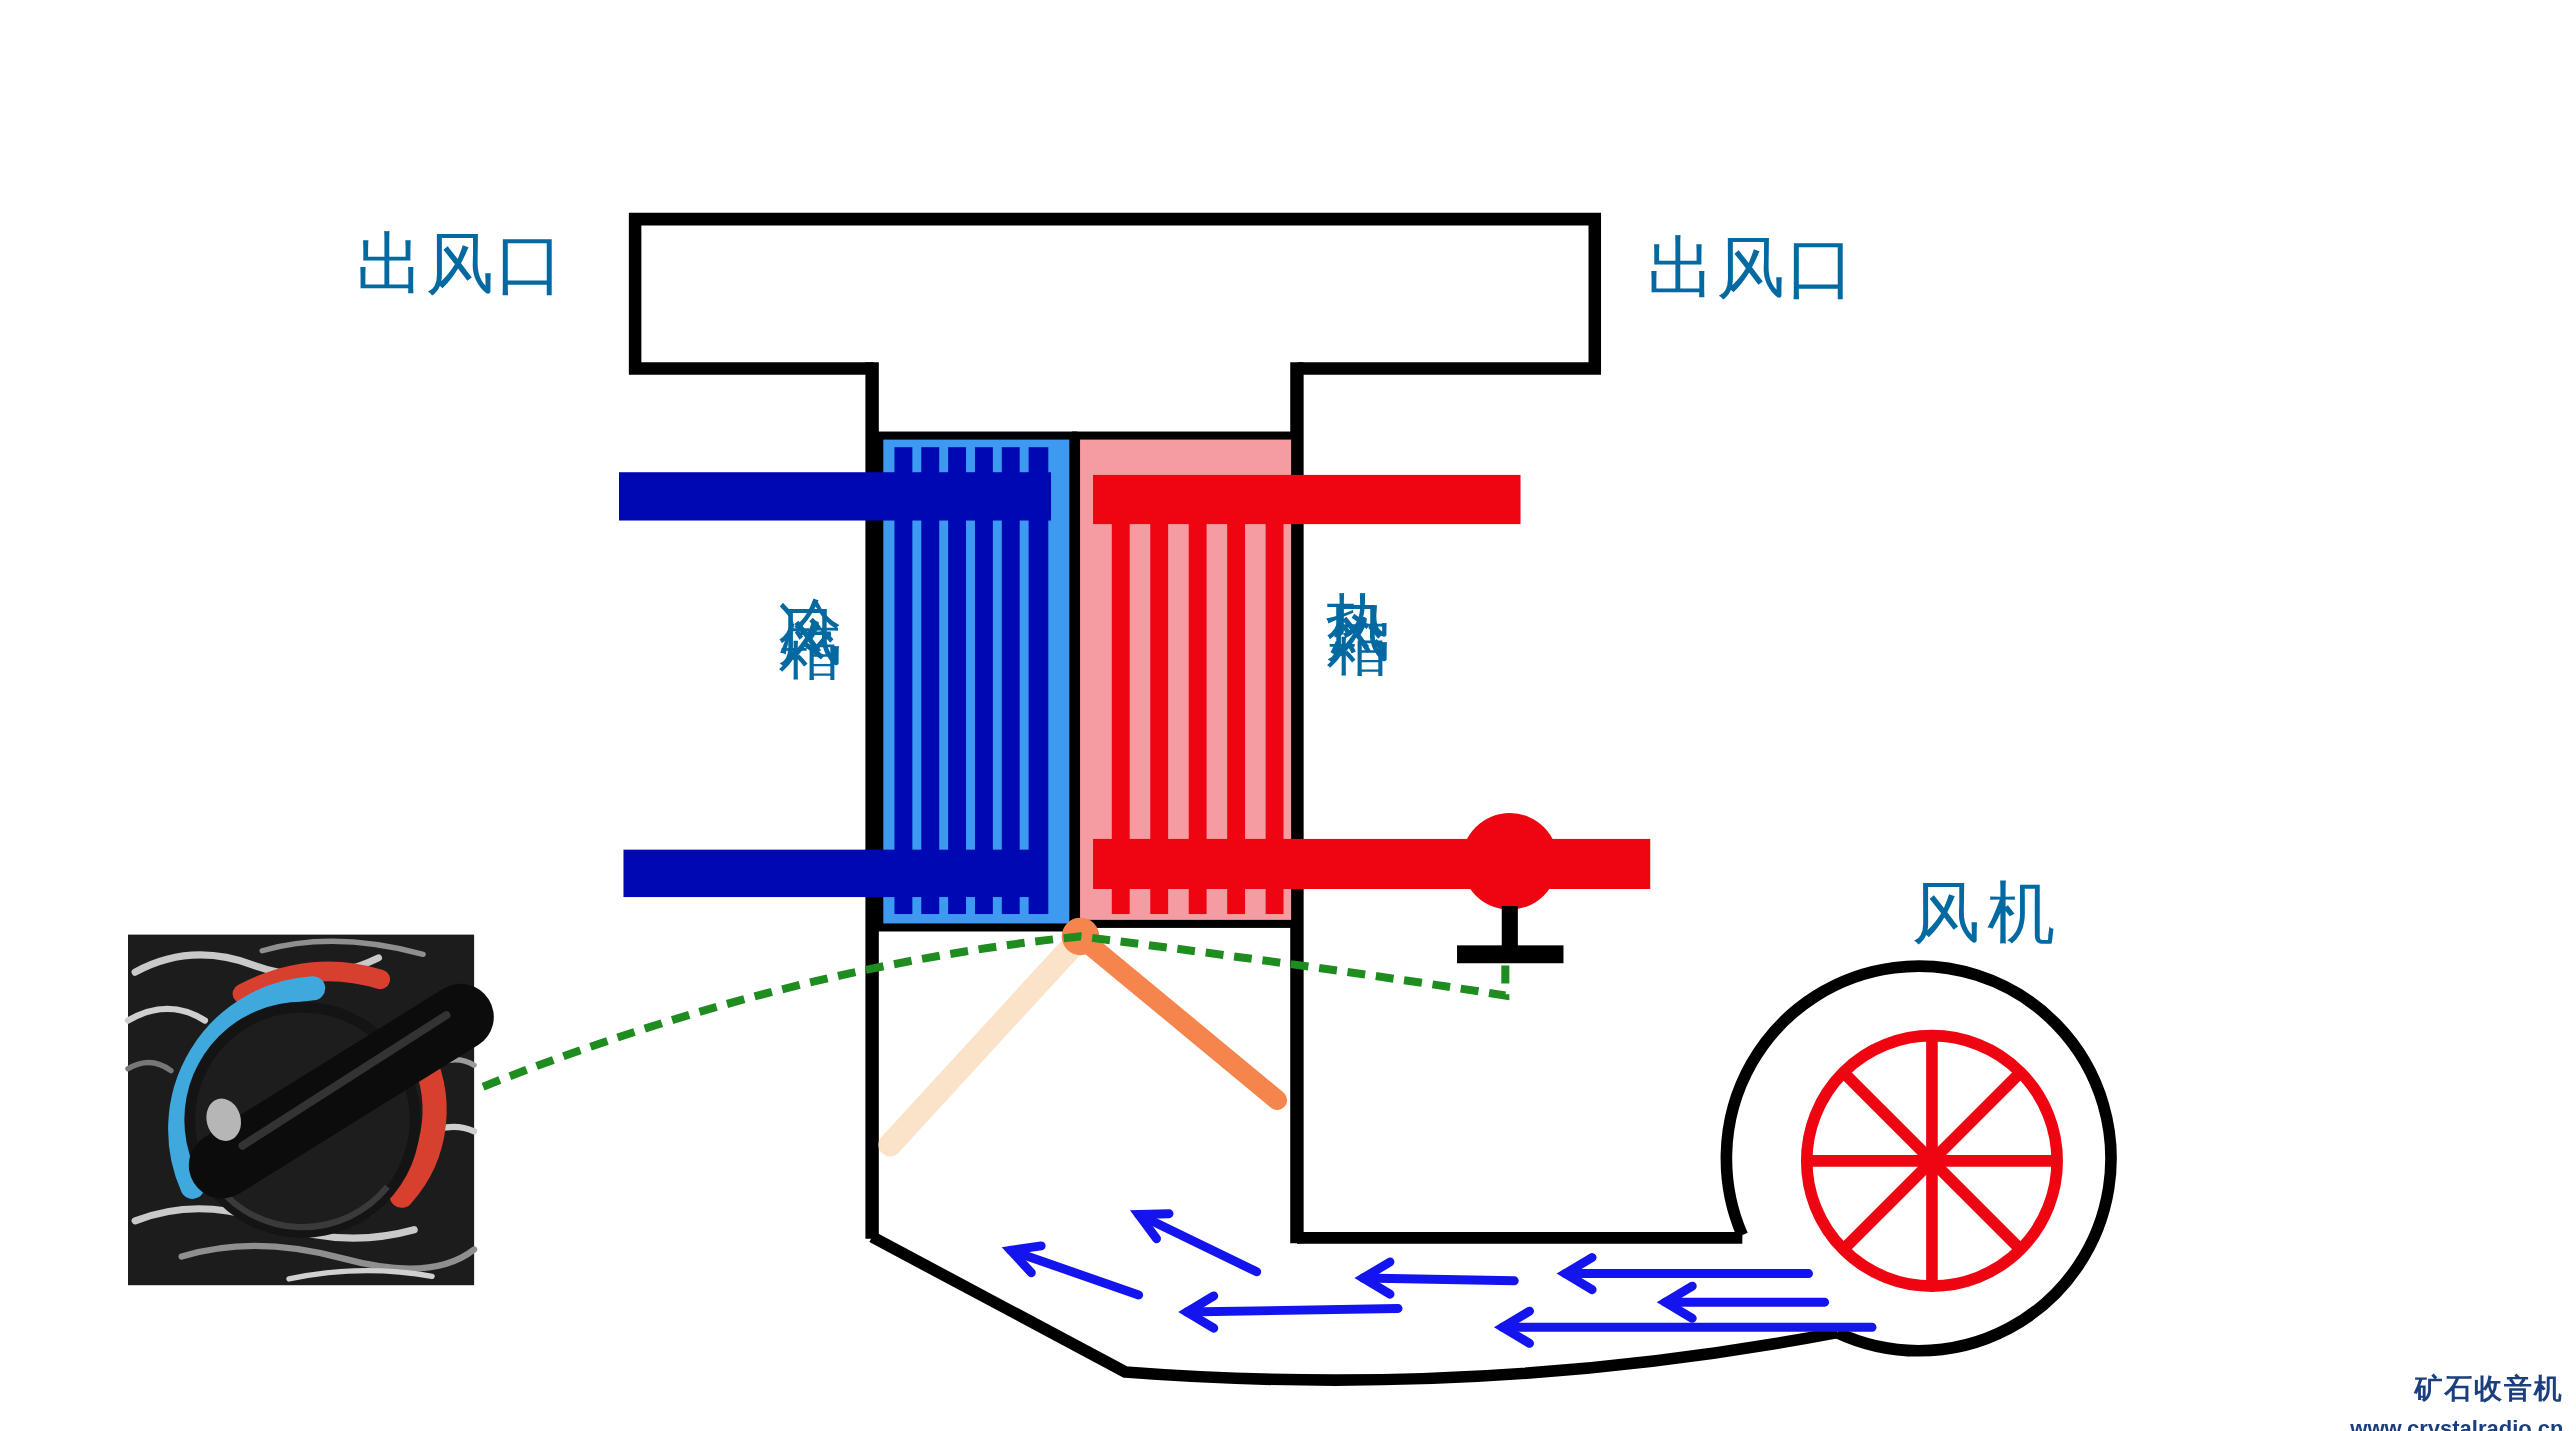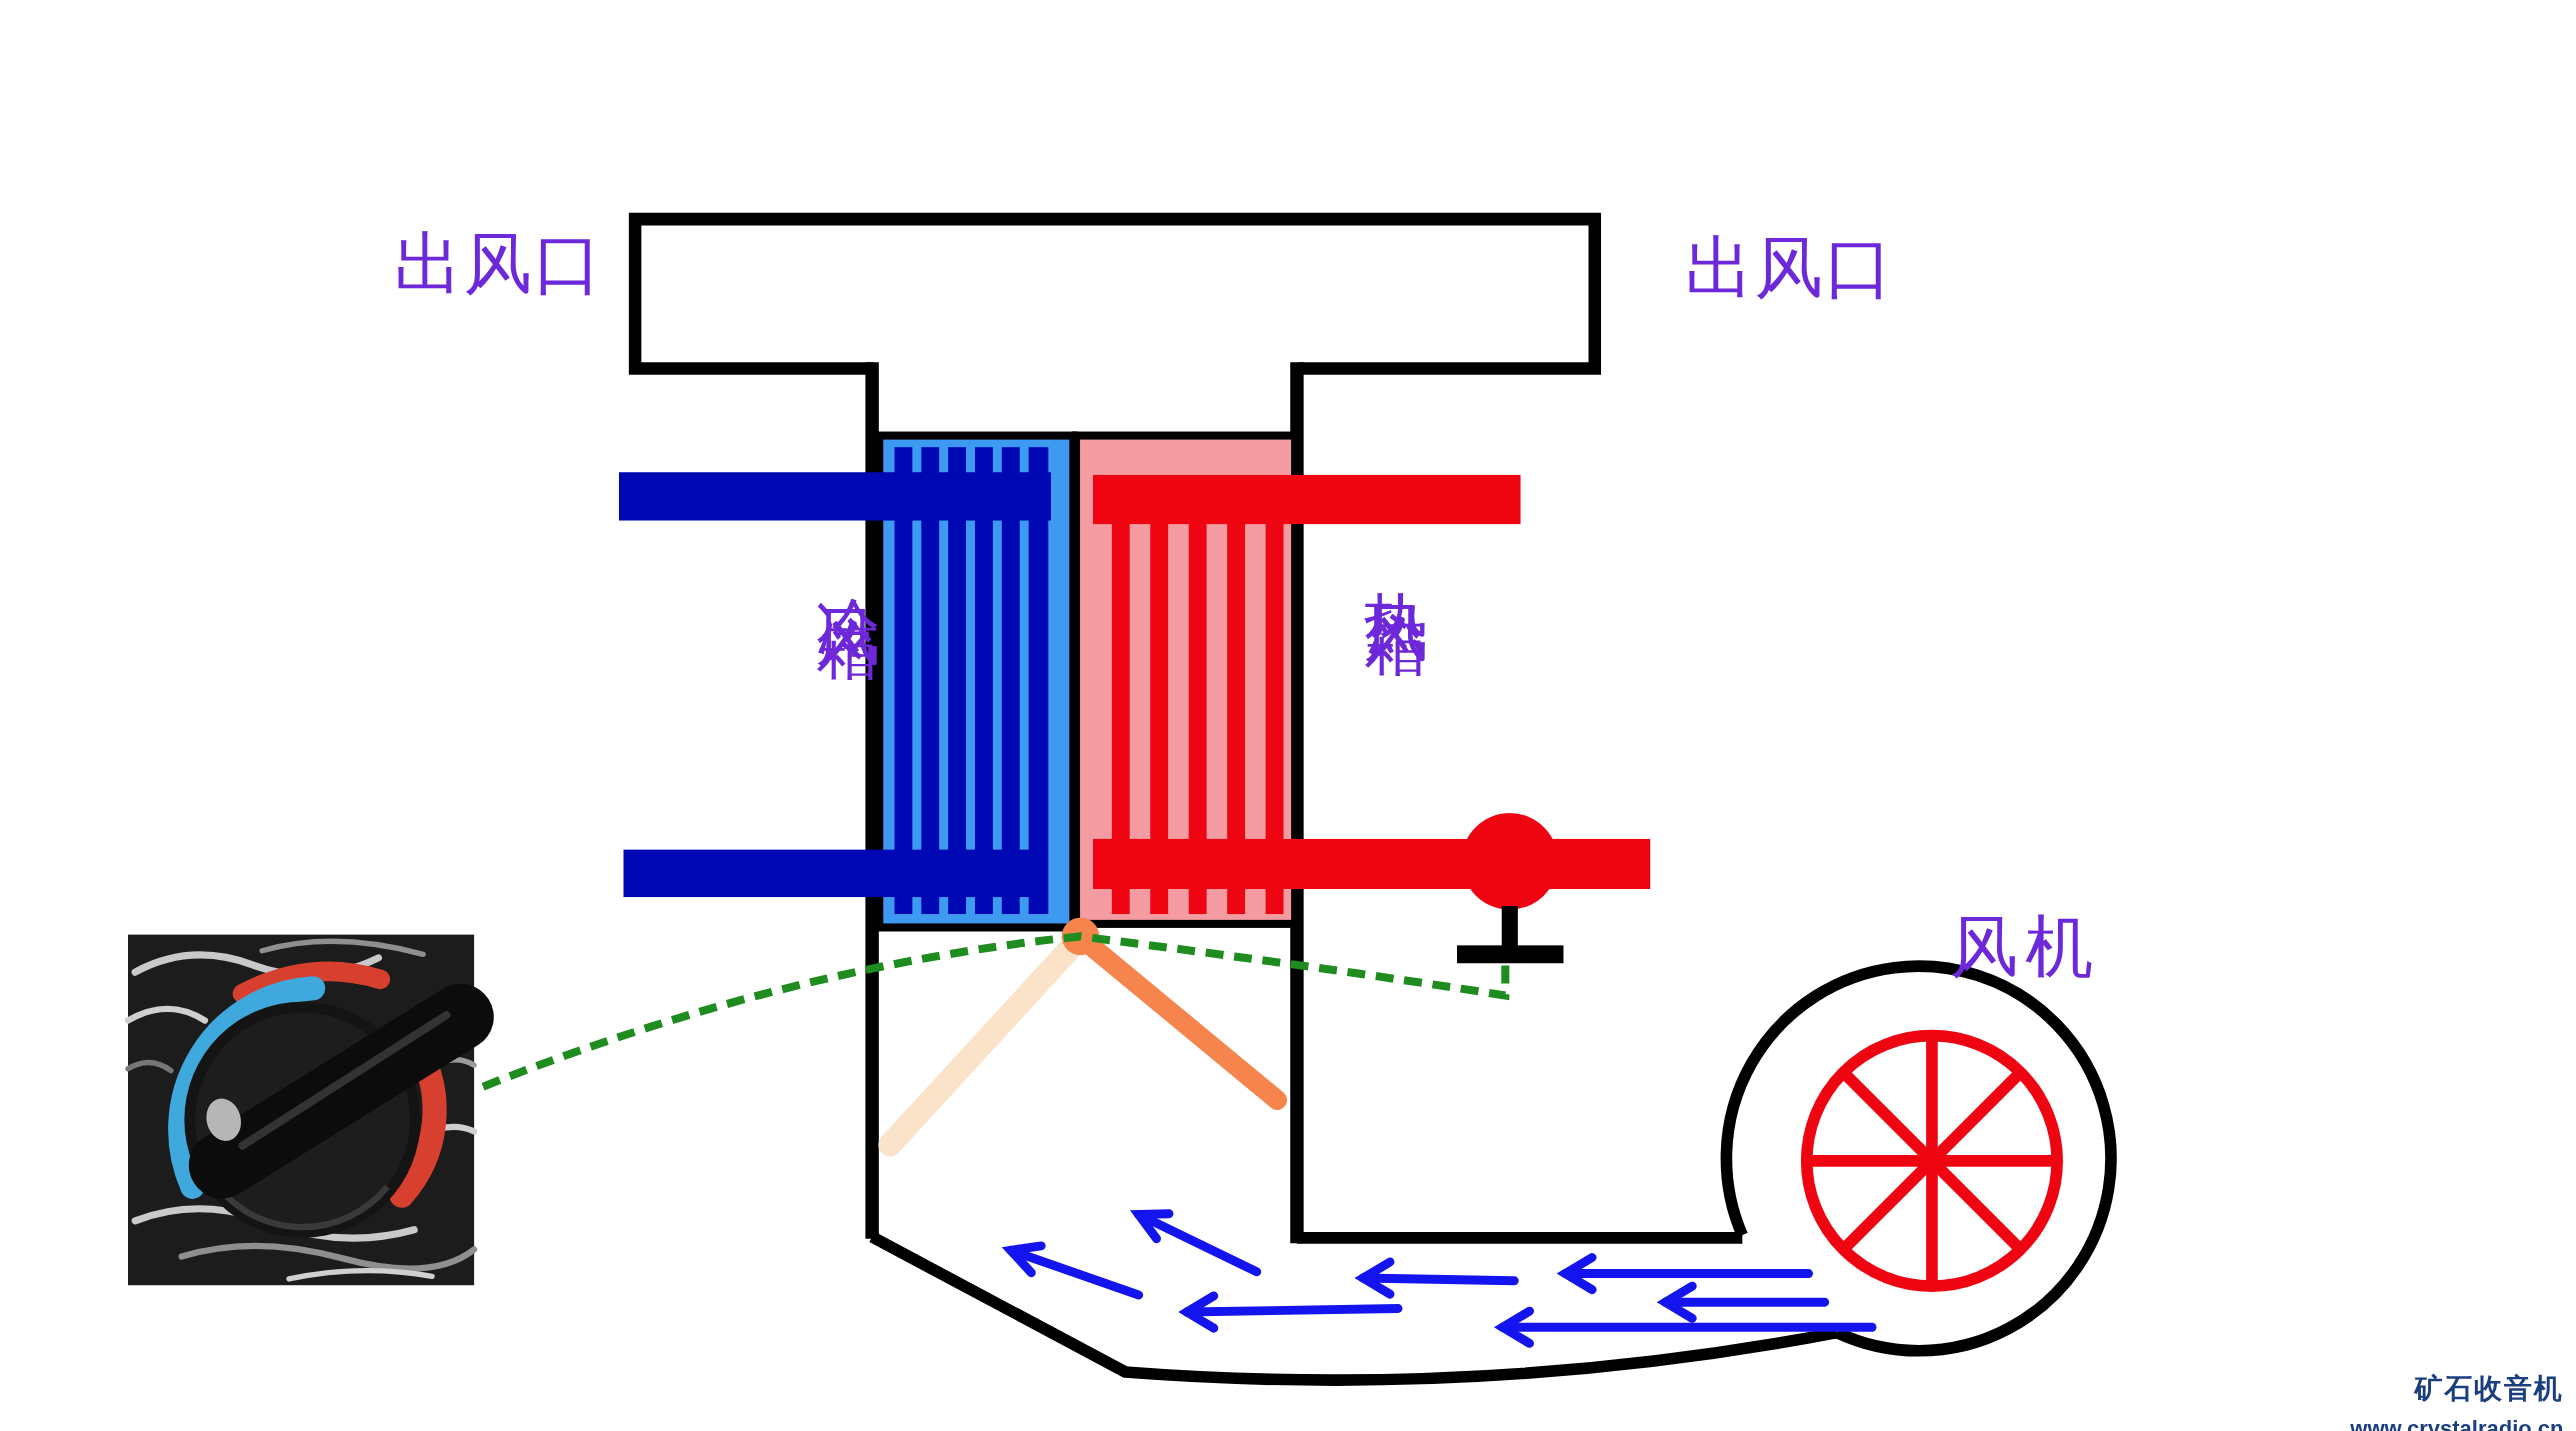--- a/index.html
+++ b/index.html
@@ -1,19 +1,19 @@
 <!DOCTYPE html>
 <html style="font-size:14.3px"><head>
 <meta charset="utf-8">
 <style>
   html,body{margin:0;padding:0;background:#fff;}
   .stage{position:relative;width:2576px;height:1431px;background:#fff;overflow:hidden;
          font-family:"Liberation Serif","DejaVu Serif",serif;}
   .stage svg{position:absolute;left:0;top:0;}
-  .lbl{position:absolute;color:#6d28d9;white-space:nowrap;line-height:1.05;margin-left:38px;}
+  .lbl{position:absolute;color:#0369a1;white-space:nowrap;line-height:1.05;}
   .lbl-h{font-size:68px;letter-spacing:1.8px;}
   .lbl-v{font-size:64px;writing-mode:vertical-rl;text-orientation:upright;letter-spacing:12.5px;}
   .watermark{position:absolute;right:12.5px;top:1370px;text-align:right;color:#1B3F7E;
              font-family:Liberation Sans, sans-serif;}
   .watermark .wm-title{font-size:28px;font-weight:bold;letter-spacing:1.8px;}
   .watermark .wm-url{font-size:22px;font-weight:bold;margin-top:8px;}
 </style>
 </head>
 <body>
 
@@ -138,21 +138,21 @@
       <line x1="105" y1="258" x2="372" y2="92" stroke="#0c0c0c" stroke-width="74" stroke-linecap="round"></line>
       <line x1="128" y1="236" x2="356" y2="90" stroke="#333333" stroke-width="9" stroke-linecap="round"></line>
       <ellipse cx="107" cy="207" rx="19" ry="24" transform="rotate(-15 107 207)" fill="#b6b6b6"></ellipse>
     </g>
   </svg>
 
   <div class="lbl lbl-h" style="left:356px;top:229px;">出风口</div>
   <div class="lbl lbl-h" style="left:1647px;top:233px;">出风口</div>
   <div class="lbl lbl-v" style="left:776px;top:546px;">冷风箱</div>
   <div class="lbl lbl-v" style="left:1324px;top:542px;">热风箱</div>
-  <div class="lbl lbl-h" style="left:1912px;top:912px;letter-spacing:7.2px;">风机</div>
+  <div class="lbl lbl-h" style="left:1912px;top:878px;letter-spacing:7.2px;">风机</div>
 
   <div class="watermark">
     <div class="wm-title">矿石收音机</div>
     <div class="wm-url">www.crystalradio.cn</div>
   </div>
 
 </div>
 
 
 </body></html>

